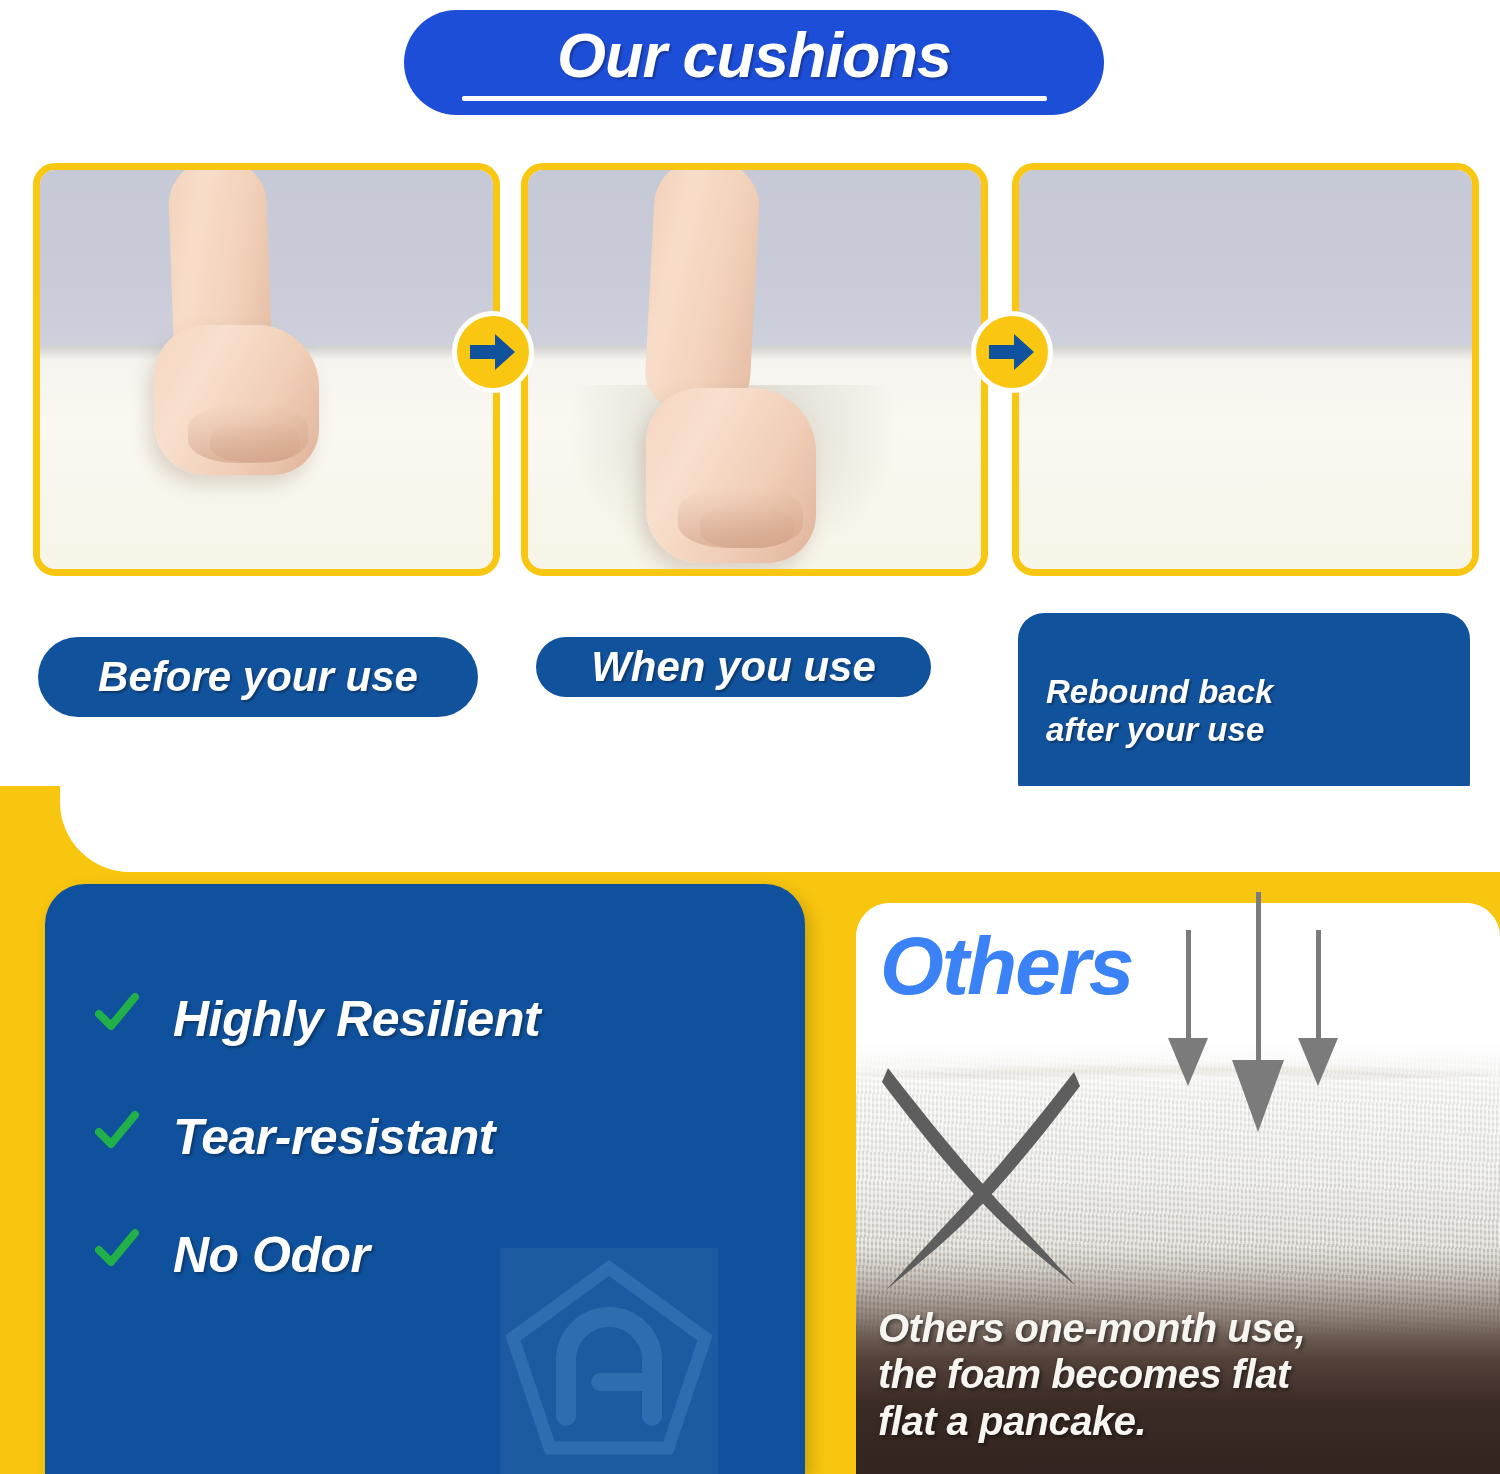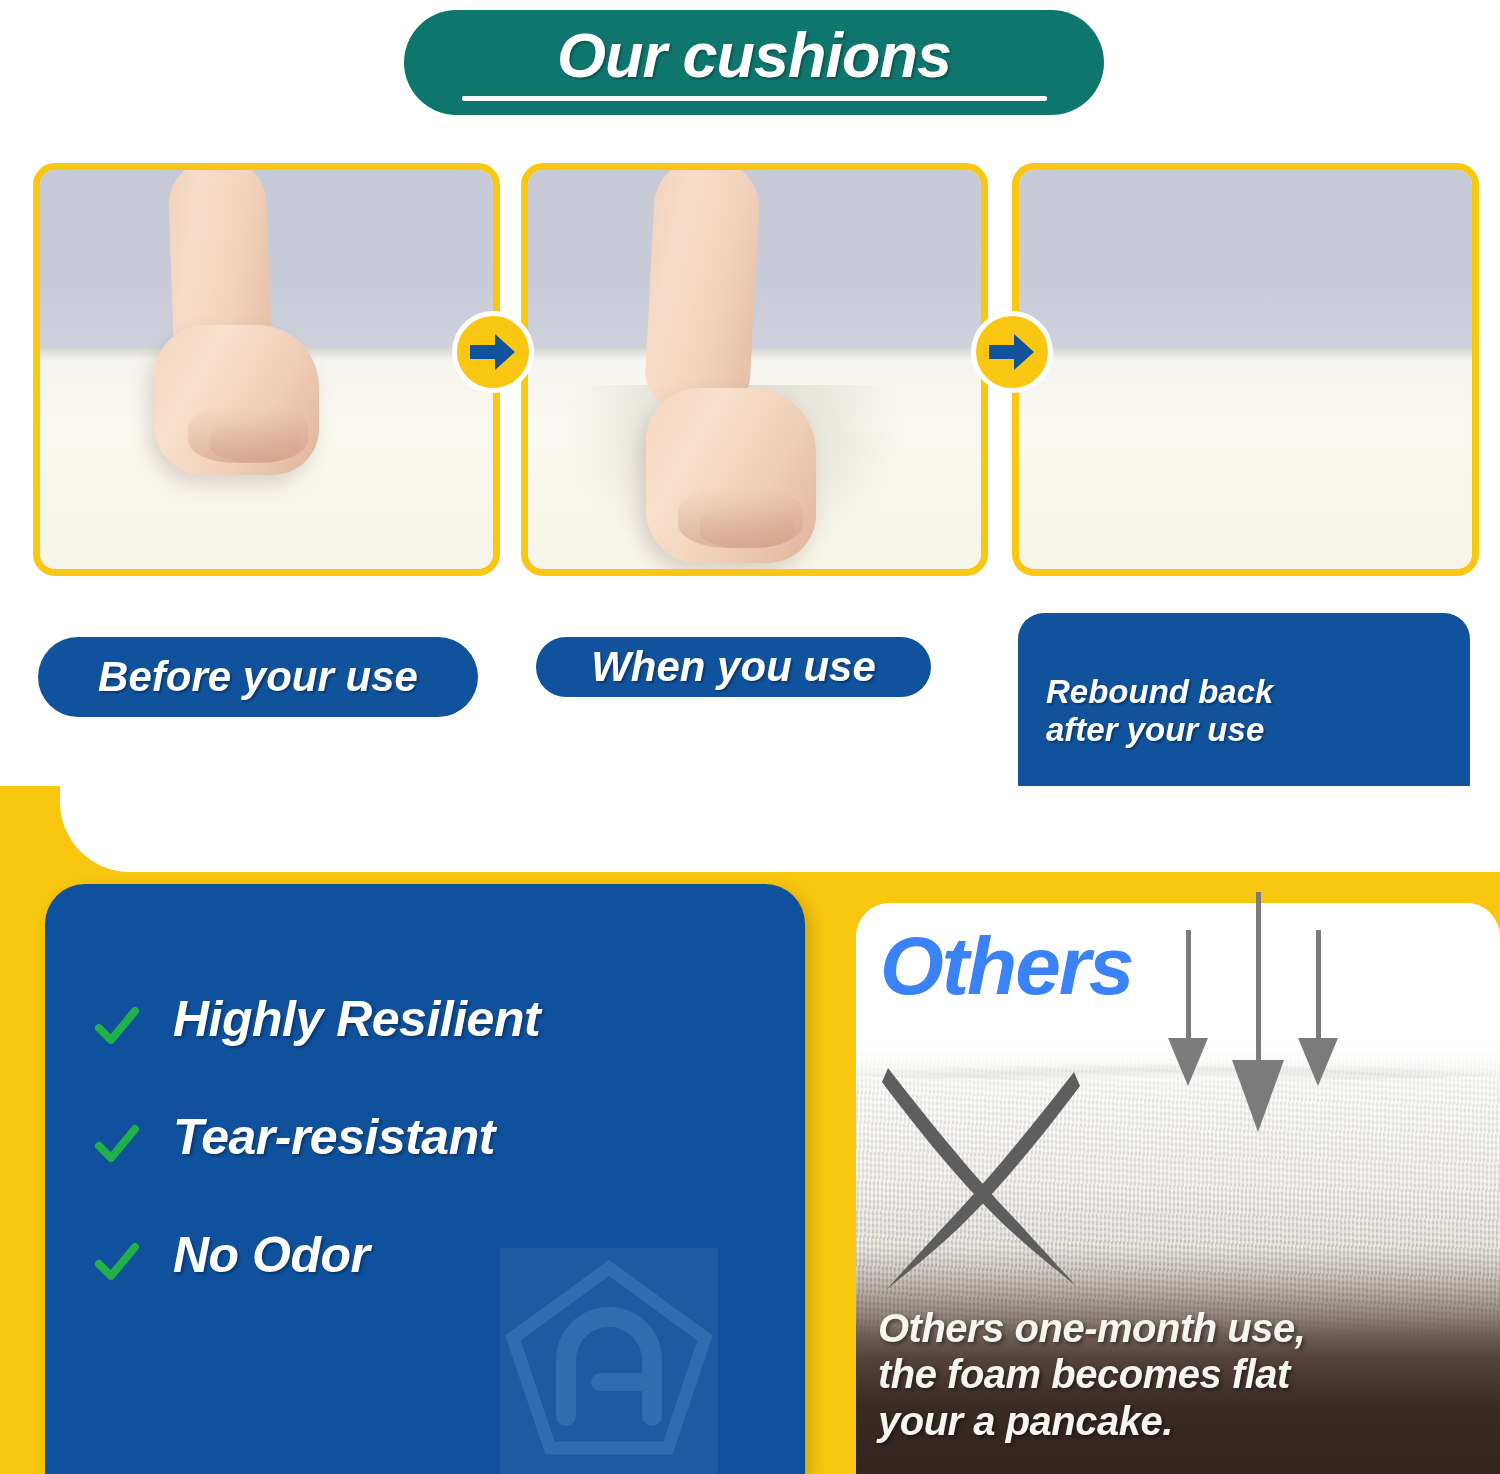--- a/index.html
+++ b/index.html
@@ -8,21 +8,21 @@
     background: #ffffff;
     font-family: "Liberation Sans", sans-serif;
     overflow: hidden;
   }
   #root { position: relative; width: 1500px; height: 1474px; background: #ffffff; }
 
   
   .header-pill {
     position: absolute; left: 404px; top: 10px;
     width: 700px; height: 105px;
-    background: #0f766e;
+    background: #1d4ed8;
     border-radius: 54px;
     display: flex; flex-direction: column;
     align-items: center; justify-content: center;
   }
   .header-text {
     color: #ffffff;
     font-size: 63px; font-weight: bold; font-style: italic;
     letter-spacing: -1px; line-height: 1;
     text-shadow: 2px 2px 2px rgba(0,0,0,.28);
     white-space: nowrap;
@@ -134,21 +134,21 @@
     position: absolute; left: 45px; top: 884px;
     width: 760px; height: 590px;
     background: #0F519C;
     border-top-left-radius: 40px;
     border-top-right-radius: 40px;
     overflow: hidden;
     box-shadow: 6px 6px 16px rgba(0,0,0,.18);
   }
   .benefit-row {
     position: absolute; left: 95px;
-    display: flex; align-items: flex-end; gap: 34px;
+    display: flex; align-items: flex-start; gap: 34px;
   }
   #benefit-0 { top: 990px; }
   #benefit-1 { top: 1108px; }
   #benefit-2 { top: 1226px; }
   .benefit-row { z-index: 4; }
   .check-icon { width: 44px; height: 44px; flex: 0 0 44px; }
   .benefit-label {
     color: #ffffff; font-size: 50px; font-weight: bold; font-style: italic;
     text-shadow: 2px 2px 3px rgba(0,0,0,.32);
     white-space: nowrap; letter-spacing: -.5px;
@@ -334,21 +334,21 @@
   </div>
 
   <div class="others-panel">
     <div class="others-bg"></div>
     <div class="foam-slab-top"></div>
     <div class="foam-texture"></div>
     <div class="others-title">Others</div>
     <div class="others-caption">
       <span>Others one-month use,</span>
       <span>the foam becomes flat</span>
-      <span>your a pancake.</span>
+      <span>flat a pancake.</span>
     </div>
   </div>
 
   <div class="down-arrow" id="darrow-0">
     <div class="shaft"></div>
     <div class="head"></div>
   </div>
   <div class="down-arrow" id="darrow-1">
     <div class="shaft"></div>
     <div class="head"></div>

